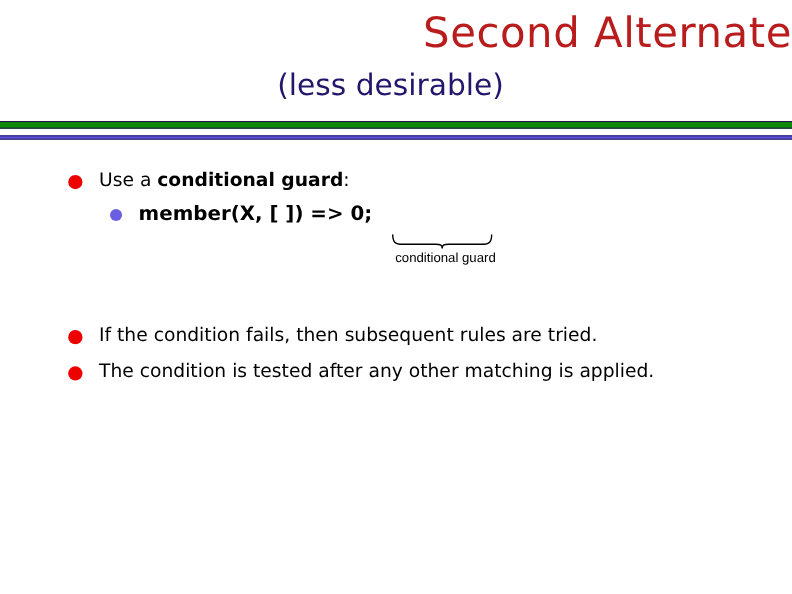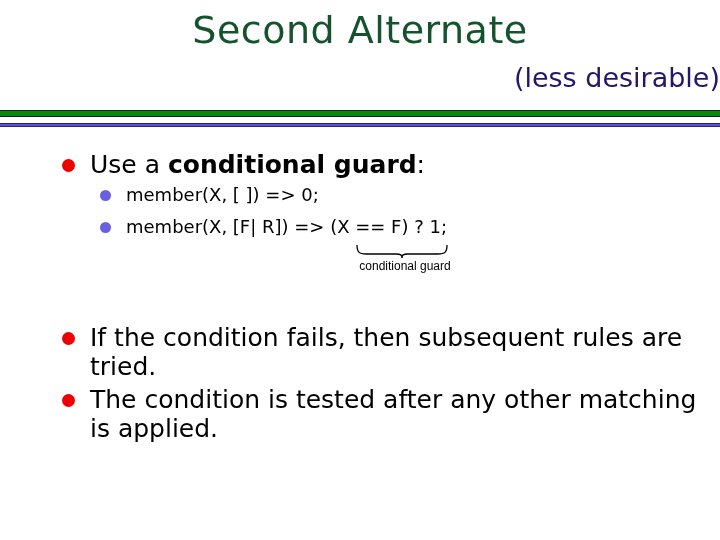--- a/index.html
+++ b/index.html
@@ -18,34 +18,34 @@
     background: #ffffff;
     overflow: hidden;
   }
 
   
   .title {
     position: absolute;
     left: 0;
     top: 6px;
     width: 720px;
-    text-align: center;
+    text-align: right;
     font-family: "DejaVu Sans", sans-serif;
     font-size: 38px;
     line-height: 48px;
     letter-spacing: 0.5px;
-    color: #14532d;
+    color: #b91c1c;
     white-space: nowrap;
   }
   .subtitle {
     position: absolute;
-    left: 12px;
+    left: 1px;
     top: 60px;
     width: 708px;
-    text-align: right;
+    text-align: center;
     font-family: "DejaVu Sans", sans-serif;
     font-size: 27px;
     line-height: 36px;
     color: #23166b;
     white-space: nowrap;
   }
 
   
   .rule-green {
     position: absolute;
@@ -76,21 +76,21 @@
     left: 0;
     top: 150px;
     width: 720px;
   }
 
   .bullet-l1 {
     position: relative;
     padding-left: 90px;
     margin-bottom: 2px;
     font-family: "DejaVu Sans", sans-serif;
-    font-size: 25px;
+    font-size: 17px;
     line-height: 29px;
     color: #000000;
     max-width: 660px;
   }
   .bullet-l1 > .disc {
     position: absolute;
     left: 62px;
     top: 9px;
     width: 13px;
     height: 13px;
@@ -99,20 +99,21 @@
   }
 
   .bullet-l2 {
     position: relative;
     padding-left: 126px;
     margin-bottom: 4px;
     font-family: "DejaVu Sans", sans-serif;
     font-size: 18px;
     line-height: 28px;
     color: #000000;
+    font-weight: bold;
   }
   .bullet-l2 > .disc {
     position: absolute;
     left: 100px;
     top: 9px;
     width: 11px;
     height: 11px;
     border-radius: 50%;
     background: #6a5fe0;
   }
@@ -170,24 +171,20 @@
     <div class="bullet-l1">
       <span class="disc"></span>
       <span>Use a </span><span class="strong">conditional guard</span><span>:</span>
     </div>
 
     <div class="bullet-l2">
       <span class="disc"></span>
       <span>member(X, [ ]) =&gt; 0;</span>
     </div>
 
-    <div class="bullet-l2">
-      <span class="disc"></span>
-      <span>member(X, [F| R]) =&gt; (X == F) ? 1;</span>
-    </div>
 
     <div class="annot-wrap">
       <svg class="brace" viewBox="0 0 92 14" preserveAspectRatio="none">
         <path d="M1,0 C1,7 3,9 10,9 L40,9 C45,9 46,10 46,13
                  C46,10 47,9 52,9 L82,9 C89,9 91,7 91,0" fill="none" stroke="#000000" stroke-width="1.3"></path>
       </svg>
       <div class="annot-label">conditional guard</div>
     </div>
 
 

